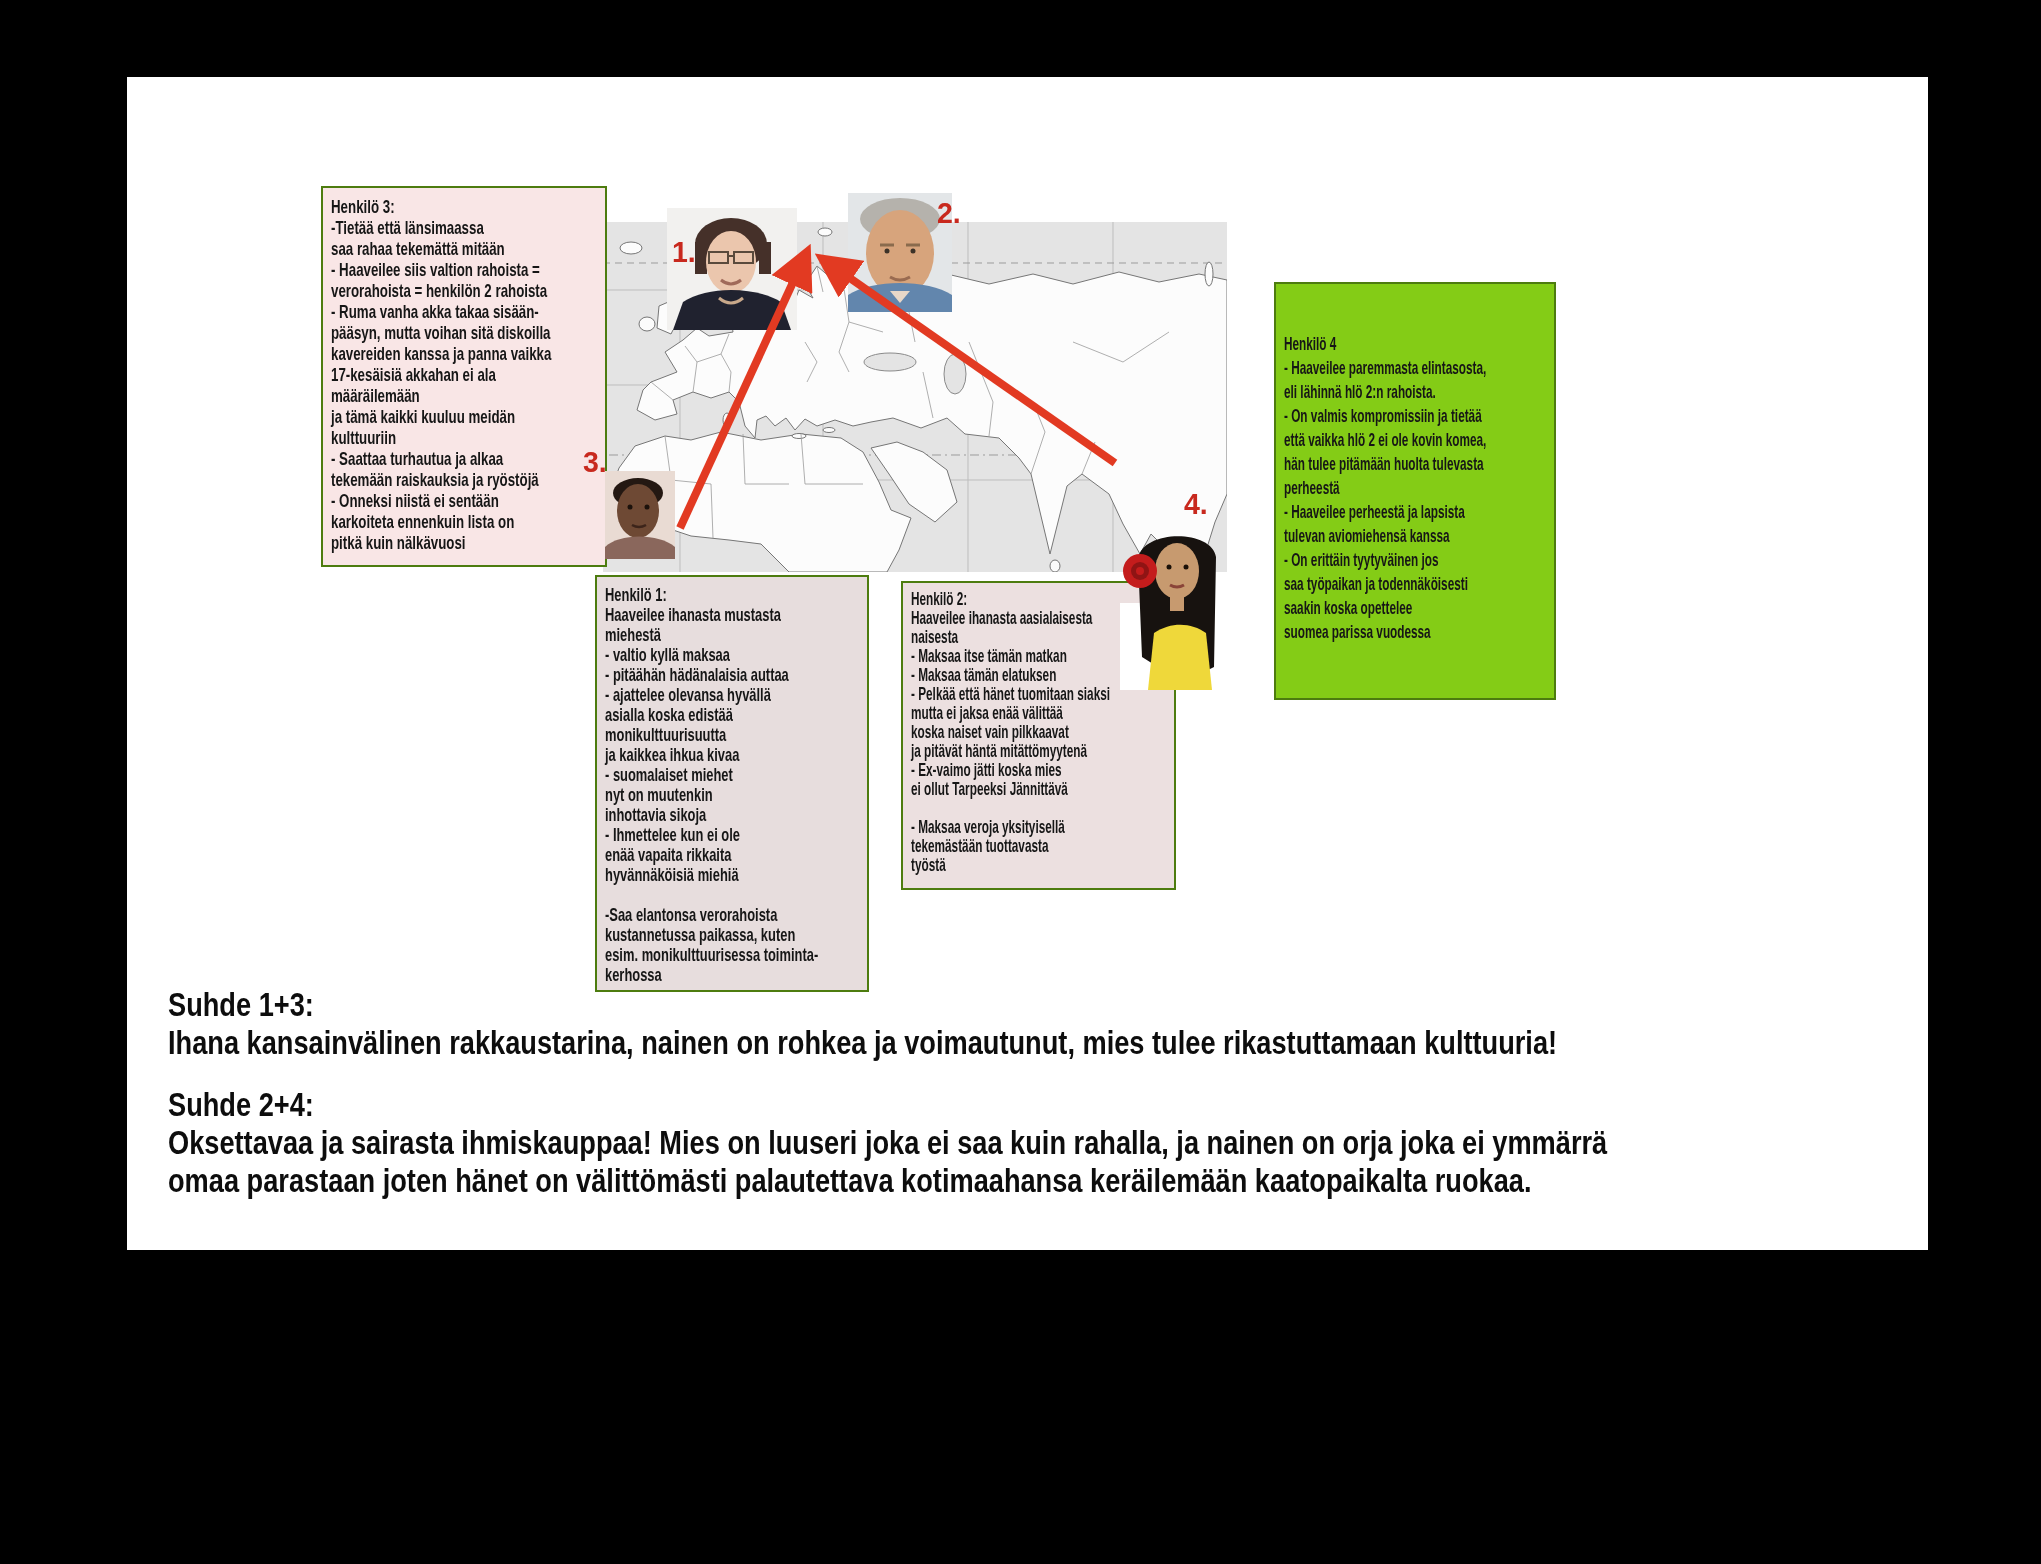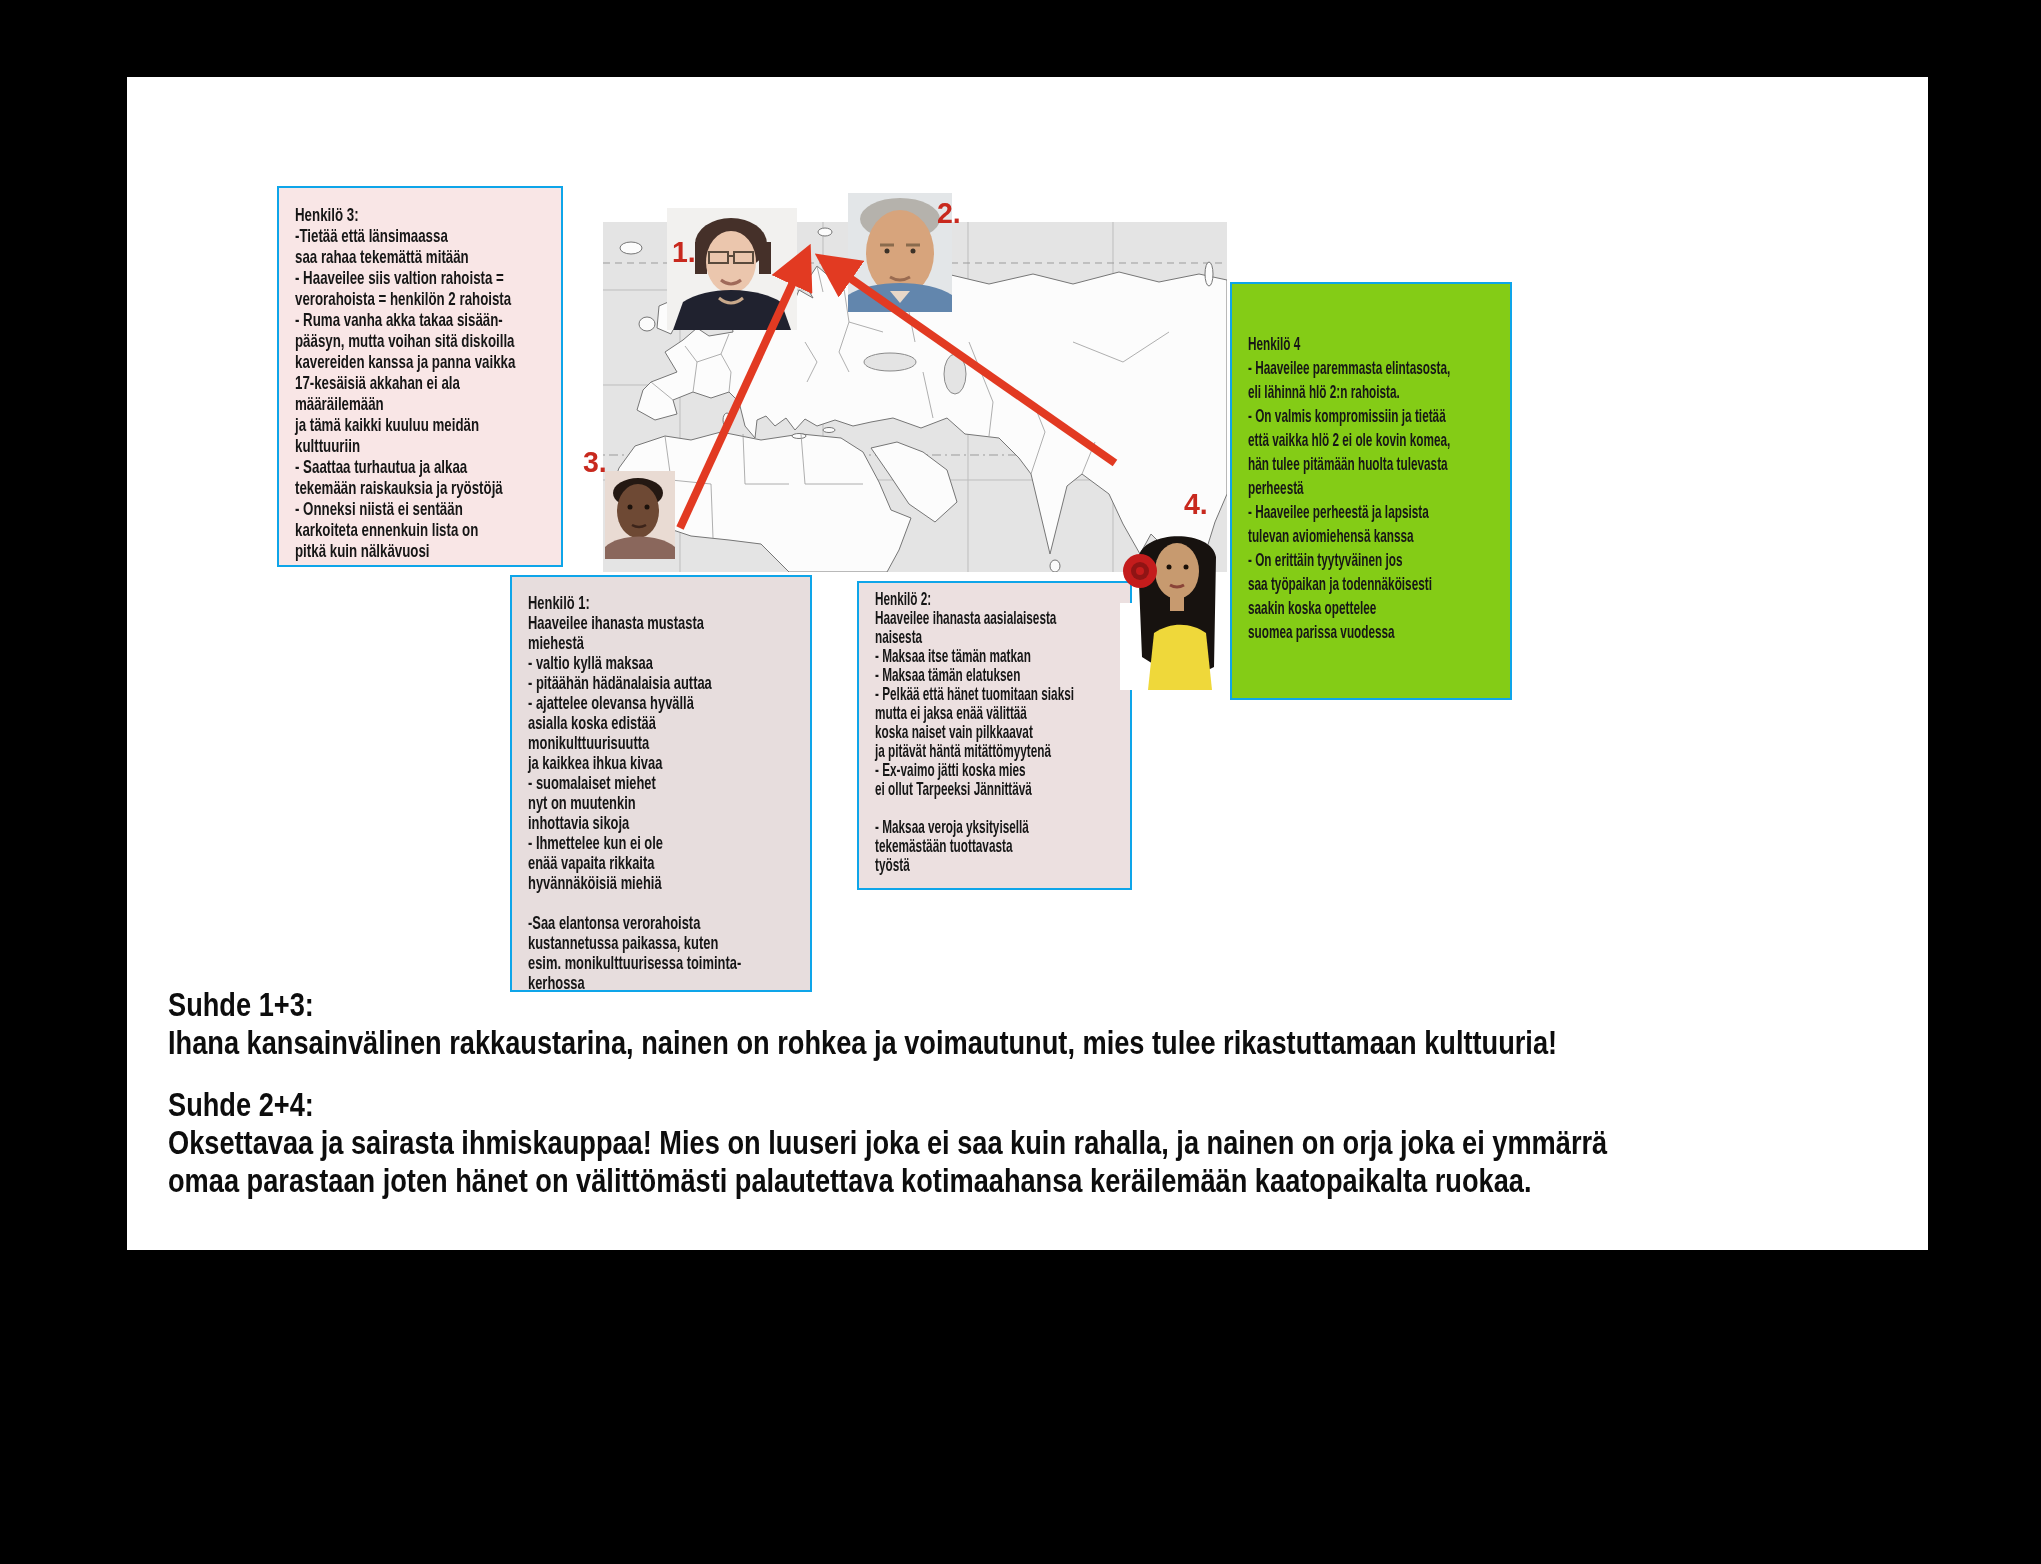--- a/index.html
+++ b/index.html
@@ -6,25 +6,25 @@
   .canvas { position:relative; width:2041px; height:1564px; background:#000; overflow:hidden;
             font-family:"Liberation Sans",sans-serif; }
   .sheet { position:absolute; left:127px; top:77px; width:1801px; height:1173px; background:#ffffff; }
 
   .title { position:absolute; left:439px; top:16px; z-index:2; }
   .title span { display:inline-block; font-weight:bold; font-size:38px; color:#000;
                 transform:scaleX(0.80); transform-origin:0 0; white-space:nowrap; }
 
   .map { position:absolute; left:476px; top:145px; z-index:1; }
 
-  .pbox { position:absolute; border:2px solid #0ea5e9; padding:16px; box-sizing:border-box;
-          overflow:hidden; z-index:3; }
+  .pbox { position:absolute; border:2px solid #4d7c0f; padding:8px; box-sizing:border-box;
+          overflow:hidden; z-index:3;margin-left:44px; }
   .pbox .t { font-weight:bold; font-size:19px; line-height:21px; color:#161616; white-space:pre;
              transform-origin:0 0; }
-  #box1 { left:383px; top:498px; width:302px; height:417px; background:#e7dddd; }
+  #box1 { left:424px; top:498px; width:274px; height:417px; background:#e7dddd; }
   #box1 .t { transform:scaleX(0.68); width:410px; line-height:20px; }
   #box2 { left:730px; top:504px; width:275px; height:309px; background:#ece0e0; padding-top:6px; }
   #box2 .t { transform:scaleX(0.62); width:420px; line-height:19px; }
   #box3 { left:150px; top:109px; width:286px; height:381px; background:#f9e6e6; }
   #box3 .t { transform:scaleX(0.70); width:390px; }
   #box4 { left:1103px; top:205px; width:282px; height:418px; background:#84cc16; padding-top:48px; }
   #box4 .t { transform:scaleX(0.62); width:430px; line-height:24px; }
 
   .photo { position:absolute; z-index:6; line-height:0; }
   #photo1 { left:540px; top:131px; }

